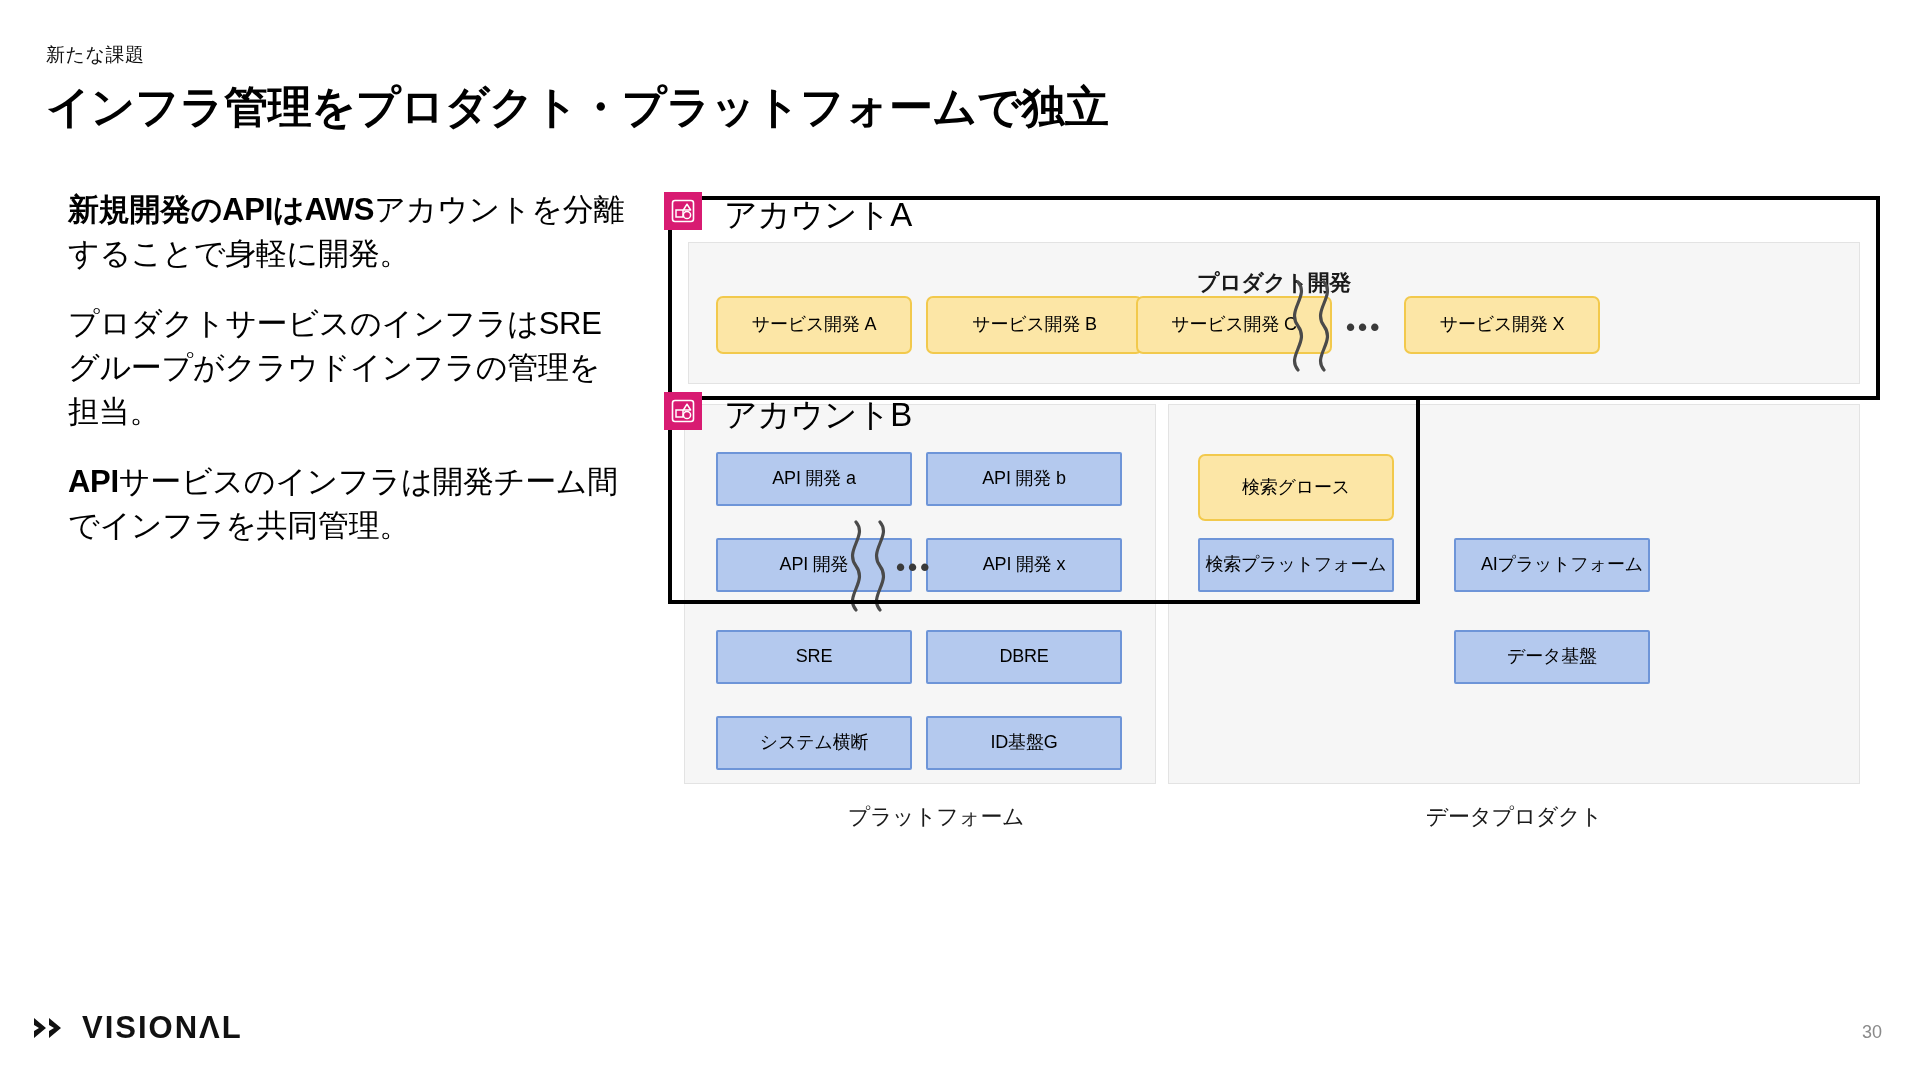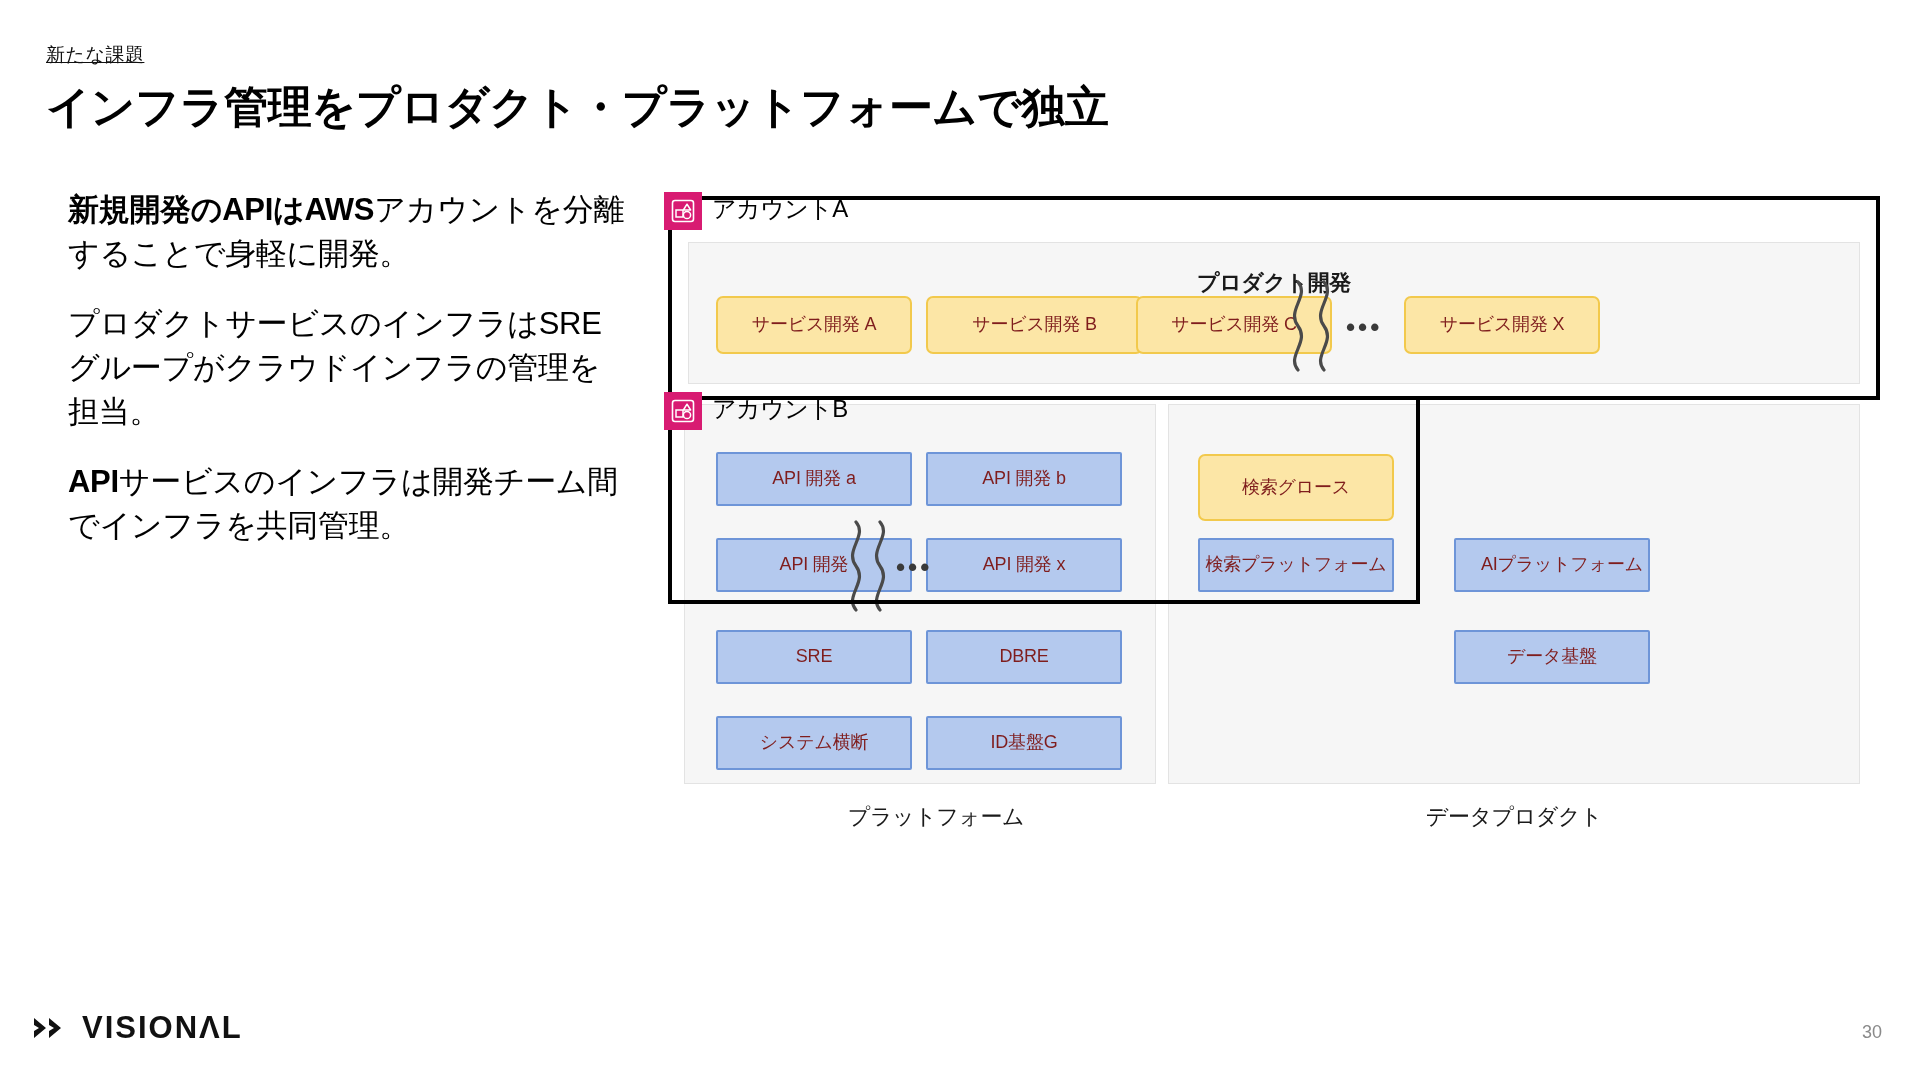--- a/index.html
+++ b/index.html
@@ -10,21 +10,20 @@
     overflow: hidden;
   }
 
   #slide { position: relative; width: 1920px; height: 1080px; background: #fff; }
 
   
   .eyebrow {
     position: absolute; left: 46px; top: 42px;
     font-size: 19px; color: #111; letter-spacing: .5px;
     white-space: nowrap;
-    text-decoration: underline;
   }
   .slide-title {
     position: absolute; left: 46px; top: 78px;
     font-size: 44px; font-weight: 700; color: #000;
     letter-spacing: -0.5px; white-space: nowrap;
   }
 
   
   .body-copy { position: absolute; left: 68px; top: 188px; width: 560px; }
   .body-copy p {
@@ -41,37 +40,37 @@
 
   
   .acct-icon {
     position: absolute; width: 38px; height: 38px;
     background: #D81B72; display: flex; align-items: center; justify-content: center;
     z-index: 6;
   }
   .acct-icon svg { display: block; }
 
   .acct-label {
-    position: absolute; font-size: 24px; font-weight: 400; color: #000;
-    white-space: nowrap; z-index: 6; letter-spacing: -0.5px;
+    position: absolute; font-size: 33px; font-weight: 400; color: #000;
+    white-space: nowrap; z-index: 6; letter-spacing: -0.5px; margin-left: 12px;
   }
 
   
   .blackbox { position: absolute; border: 4px solid #000; background: transparent; z-index: 5; pointer-events: none; }
 
   .section-caption {
     position: absolute; width: 100%; text-align: center;
     font-size: 22px; color: #1a1a1a; letter-spacing: -0.4px; margin-top: 12px;
   }
   .section-caption.bold { font-weight: 700; }
 
   
   .node {
     position: absolute; display: flex; align-items: center; justify-content: center;
-    font-size: 18px; color: #7f1d1d; text-align: left; line-height: 1.2;
+    font-size: 18px; color: #000000; text-align: left; line-height: 1.2;
     letter-spacing: -0.2px; z-index: 3;
   }
   .node.yellow {
     background: #FCE6A6; border: 2px solid #F2C94C; border-radius: 7px;
   }
   .node.blue {
     background: #B4C9EE; border: 2px solid #6E95D8; border-radius: 2px;
   }
 
   .ellipsis {

